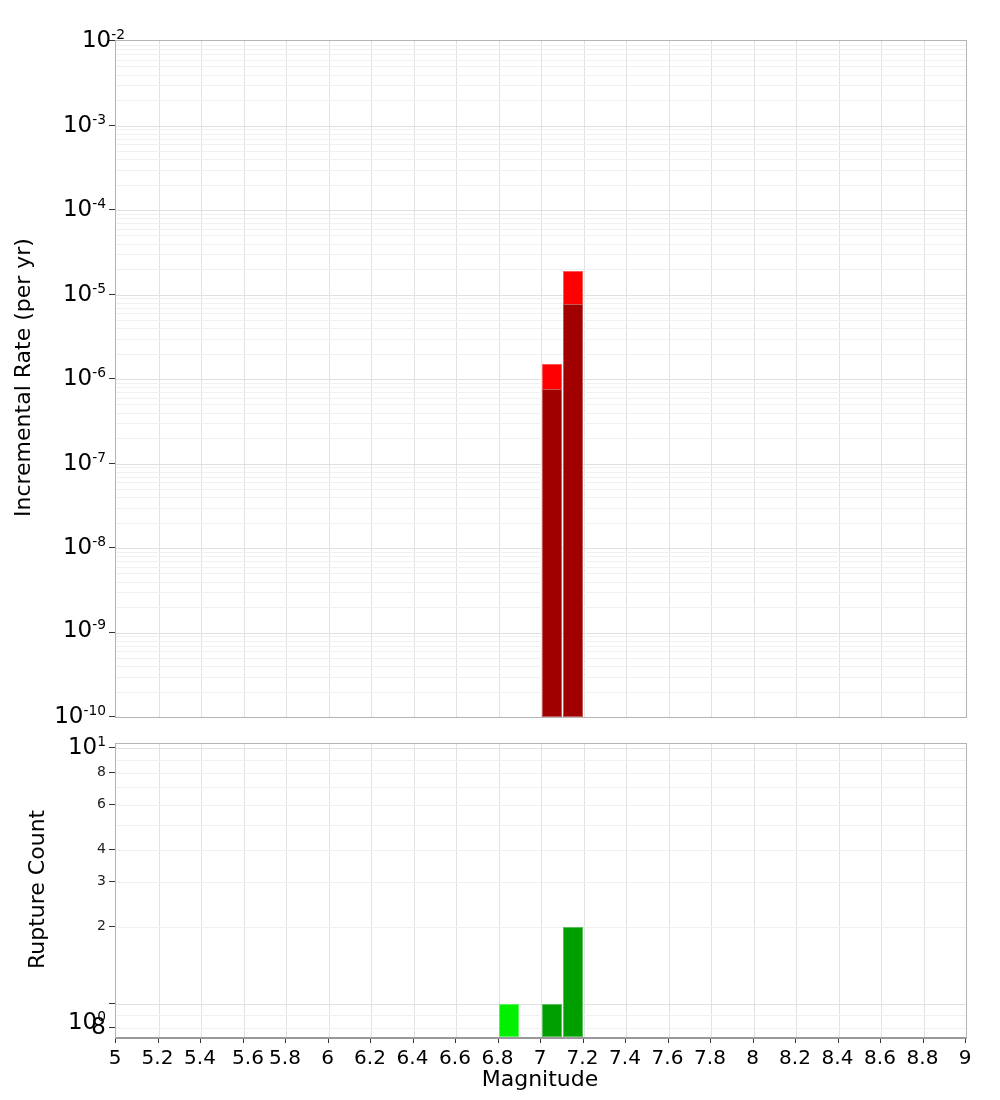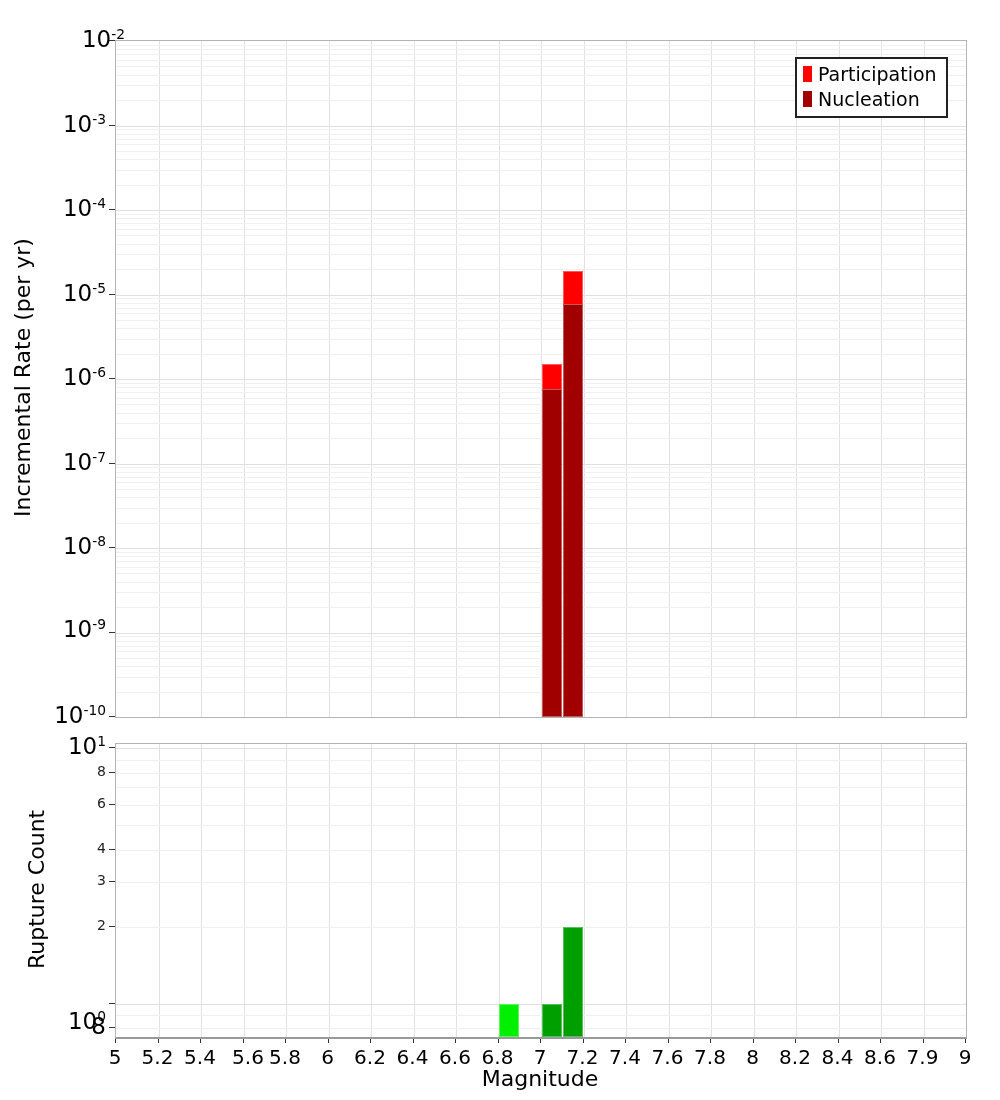--- a/index.html
+++ b/index.html
@@ -169,30 +169,20 @@
       <div class="hgrid" style="top: 60.6px;"></div>
       <div class="hgrid" style="top: 43.4px;"></div>
       <div class="hgrid" style="top: 28.6px;"></div>
       <div class="hgrid" style="top: 15.5px;"></div>
       <div class="hgrid major" style="top: 3.8px;"></div>
       <div class="bar" style="left: 383.1px; width: 20px; top: 259.5px; height: 33.5px; background: rgb(0, 240, 0);"></div>
       <div class="bar" style="left: 425.6px; width: 20px; top: 259.5px; height: 33.5px; background: rgb(0, 159, 0);"></div>
       <div class="bar" style="left: 446.9px; width: 20px; top: 182.5px; height: 110.5px; background: rgb(0, 159, 0);"></div>
     </div>
 
-  <div class="legend" id="legend0">
-    <div class="lrow">
-      <span class="lmark" style="background-color: rgb(255, 0, 0);"></span>
-      <span>Participation</span>
-    </div>
-    <div class="lrow">
-      <span class="lmark" style="background-color: rgb(160, 0, 0);"></span>
-      <span>Nucleation</span>
-    </div>
-  </div>
 
 
   <div class="xlab">Magnitude</div>
 
 <div class="ytickmark" style="left: 109px; top: 40px;"></div>
     <div class="ylabel" style="top: 40px; width: 106px; margin-left: 19px;"><span>10</span><sup>-2</sup></div>
     <div class="ytickmark" style="left: 109px; top: 124.5px;"></div>
     <div class="ylabel" style="top: 124.5px; width: 106px;"><span>10</span><sup>-3</sup></div>
     <div class="ytickmark" style="left: 109px; top: 209px;"></div>
     <div class="ylabel" style="top: 209px; width: 106px;"><span>10</span><sup>-4</sup></div>
@@ -256,16 +246,16 @@
     <div class="xticklabel" style="left: 710px; top: 1045px;">7.8</div>
     <div class="xtickmark" style="left: 752.5px; top: 1039px;"></div>
     <div class="xticklabel" style="left: 752.5px; top: 1045px;">8</div>
     <div class="xtickmark" style="left: 795px; top: 1039px;"></div>
     <div class="xticklabel" style="left: 795px; top: 1045px;">8.2</div>
     <div class="xtickmark" style="left: 837.5px; top: 1039px;"></div>
     <div class="xticklabel" style="left: 837.5px; top: 1045px;">8.4</div>
     <div class="xtickmark" style="left: 880px; top: 1039px;"></div>
     <div class="xticklabel" style="left: 880px; top: 1045px;">8.6</div>
     <div class="xtickmark" style="left: 922.5px; top: 1039px;"></div>
-    <div class="xticklabel" style="left: 922.5px; top: 1045px;">7.9</div>
+    <div class="xticklabel" style="left: 922.5px; top: 1045px;">8.8</div>
     <div class="xtickmark" style="left: 965px; top: 1039px;"></div>
     <div class="xticklabel" style="left: 965px; top: 1045px;">9</div>
   </div>
 
 </body></html>

